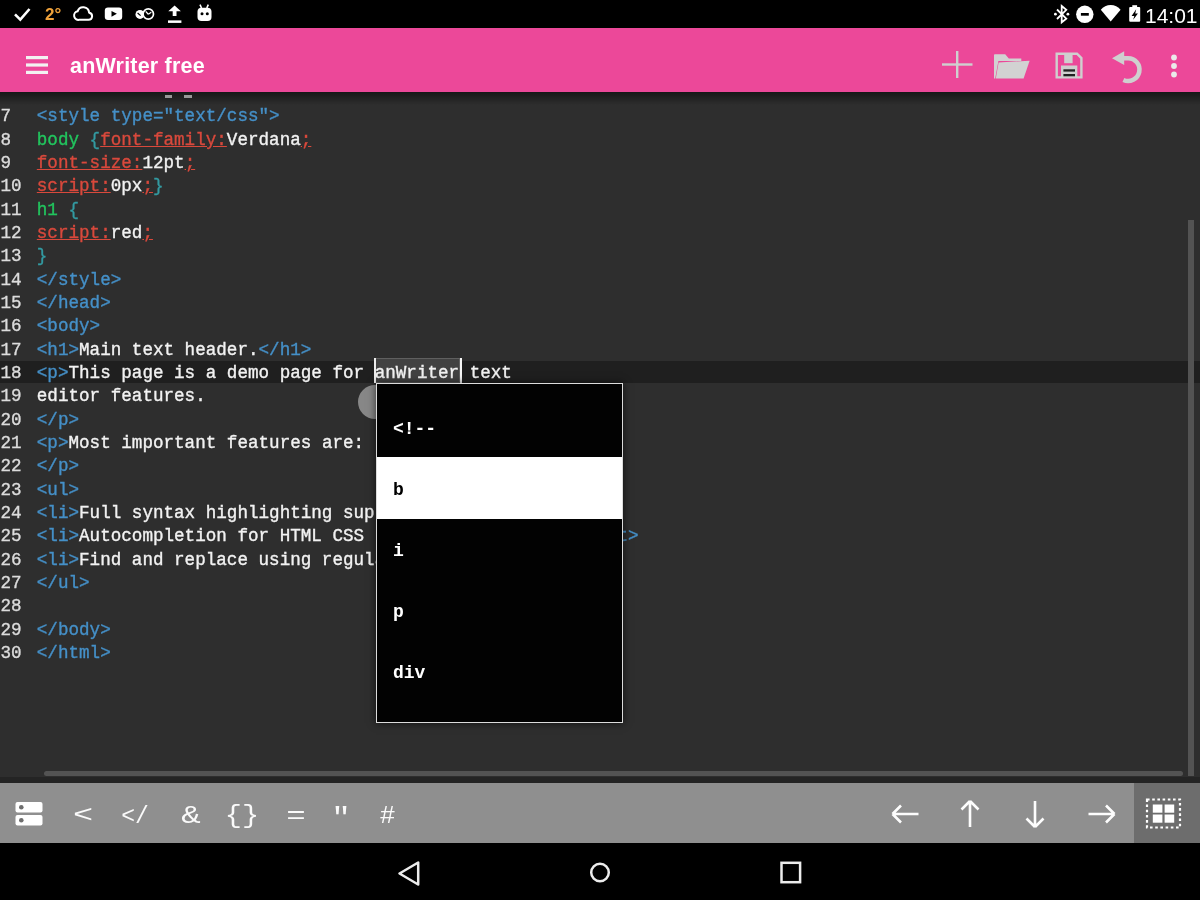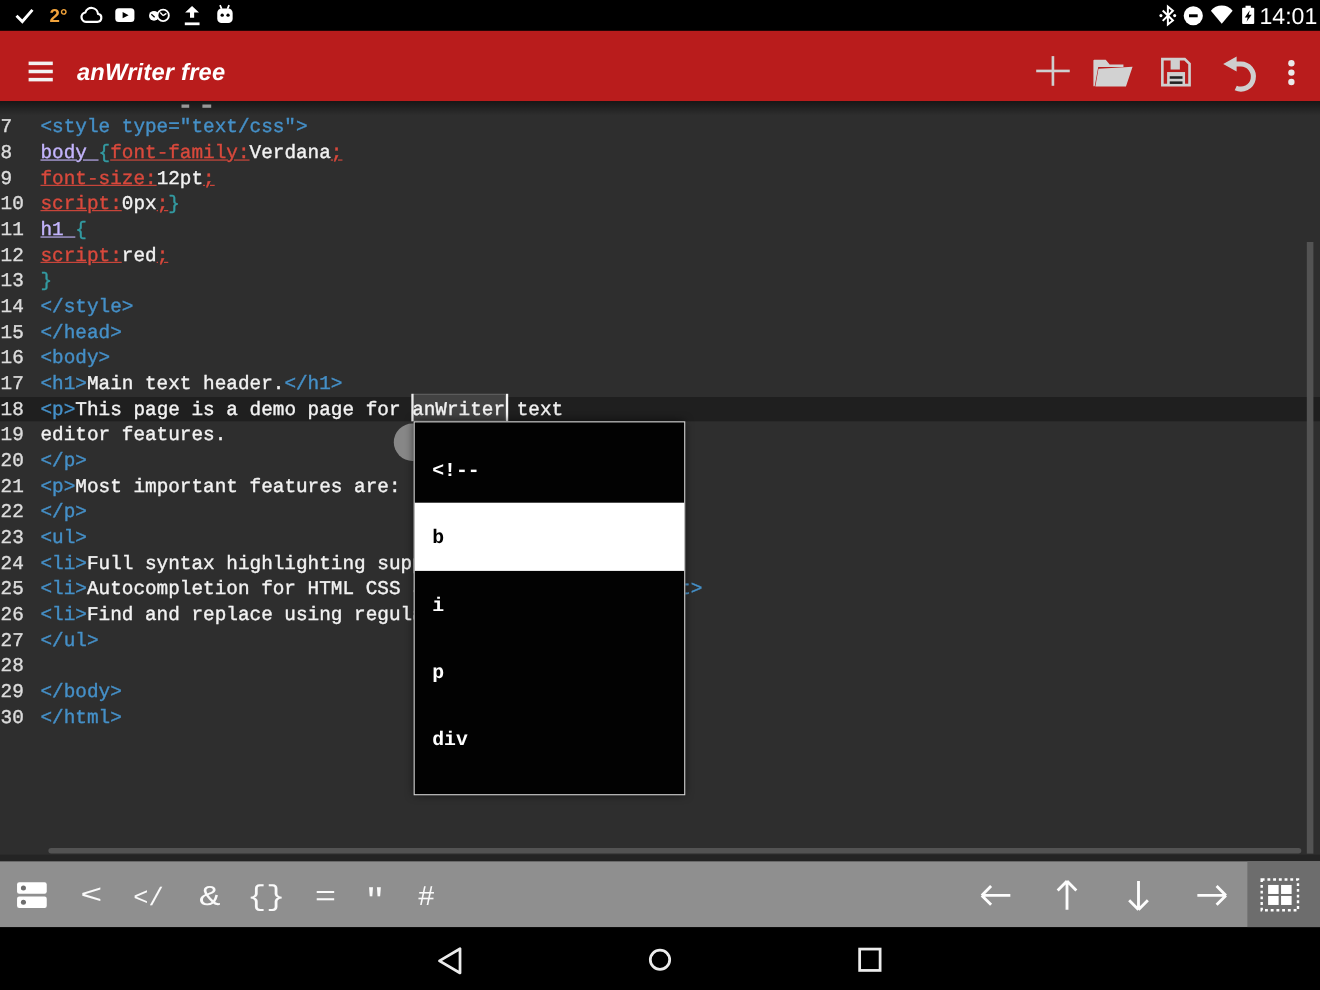--- a/index.html
+++ b/index.html
@@ -1,34 +1,34 @@
 <!DOCTYPE html>
 <html><head>
 <meta charset="utf-8">
 <style>
 html,body{margin:0;padding:0;width:1200px;height:900px;overflow:hidden;background:#000;}
 *{box-sizing:border-box;}
 .abs{position:absolute;}
 #stage{position:relative;width:1200px;height:900px;font-family:"Liberation Sans",sans-serif;}
 #status{left:0;top:0;width:1200px;height:28px;background:#000;}
-#appbar{left:0;top:28px;width:1200px;height:64px;background:#b91c1c;font-style:italic;}
+#appbar{left:0;top:28px;width:1200px;height:64px;background:#ec4899;}
 #title{left:70px;top:25.5px;font-size:21.5px;font-weight:bold;color:#fff;letter-spacing:0.2px;}
 #editor{left:0;top:92px;width:1200px;height:691px;background:#2e2e2e;}
 #topshadow{left:0;top:0;width:1200px;height:13px;background:linear-gradient(rgba(0,0,0,0.5),rgba(0,0,0,0));}
 #hl18{left:0;top:269px;width:1200px;height:21.7px;background:#1f1f1f;}
 #selbox{left:374.2px;top:265.5px;width:85.8px;height:25px;background:#424242;border:1px solid #5f5f5f;}
 #selleft{left:373.6px;top:265.5px;width:2px;height:25px;background:#ececec;}
 #caret{left:459.6px;top:265.5px;width:2.4px;height:25px;background:#f5f5f5;}
 #handle{left:357.5px;top:292.5px;width:34px;height:34px;border-radius:17px;background:#878787;}
 pre.code{margin:0;font-family:"Liberation Mono",monospace;font-size:17.6px;line-height:23.33px;color:#f2f2f2;-webkit-text-stroke:0.35px currentColor;}
 #gutter{left:0.5px;top:13.3px;color:#dcdcdc;}
 #src{left:36.8px;top:13.3px;}
 .b{color:#4590c8;}
 .r{color:#d9493c;text-decoration:underline;}
-.t{color:#c4b5fd;text-decoration:underline;}
+.t{color:#22c55e;}
 .c{color:#339ba2;}
 #hscroll{left:44px;top:679.3px;width:1138.7px;height:5.2px;background:#535353;border-radius:2.6px;}
 #vscroll{left:1187.5px;top:128px;width:6px;height:556px;background:#535353;}
 #botstrip{left:0;top:685px;width:1200px;height:6px;background:#242424;}
 #popup{left:375.6px;top:383.2px;width:247.9px;height:339.7px;background:#020202;border:1.6px solid #dcdcdc;box-shadow:0 0 8px rgba(0,0,0,0.65);}
 .pitem{position:absolute;left:16.3px;font-family:"Liberation Mono",monospace;font-size:18px;font-weight:bold;color:#fff;}
 #prow2{position:absolute;left:0;top:72.4px;width:100%;height:62px;background:#fff;}
 #symbar{left:0;top:783px;width:1200px;height:60px;background:#8f8f8f;}
 #symtile{left:1133.5px;top:0;width:66.5px;height:60px;background:#6d6d6d;z-index:0;}
 .sym{position:absolute;top:18px;font-size:26px;font-family:"Liberation Mono",monospace;color:#fafafa;transform:translateX(-50%) scaleX(var(--sx,1.22));}

